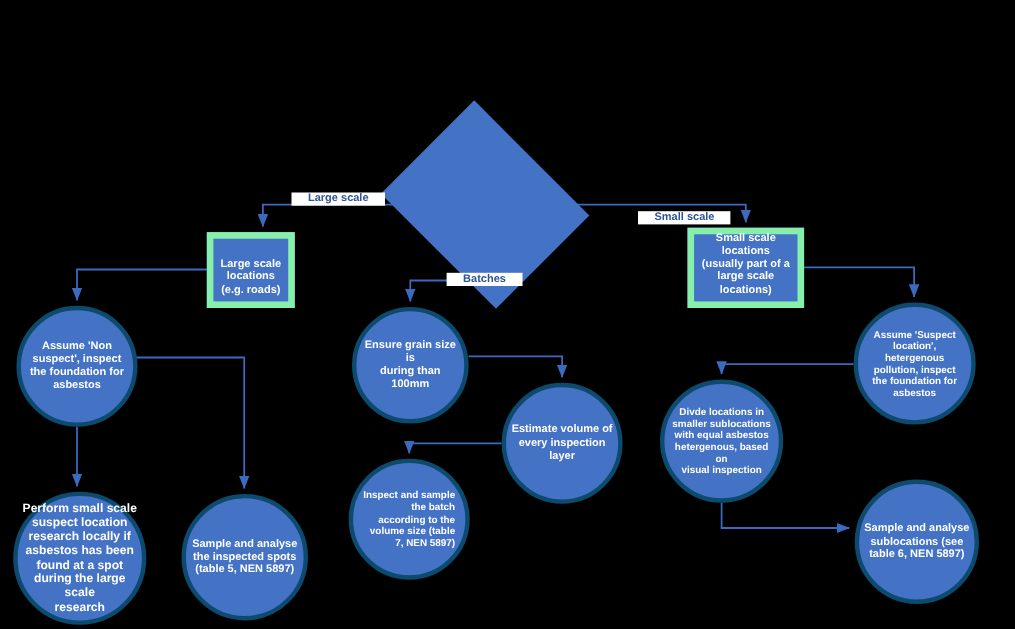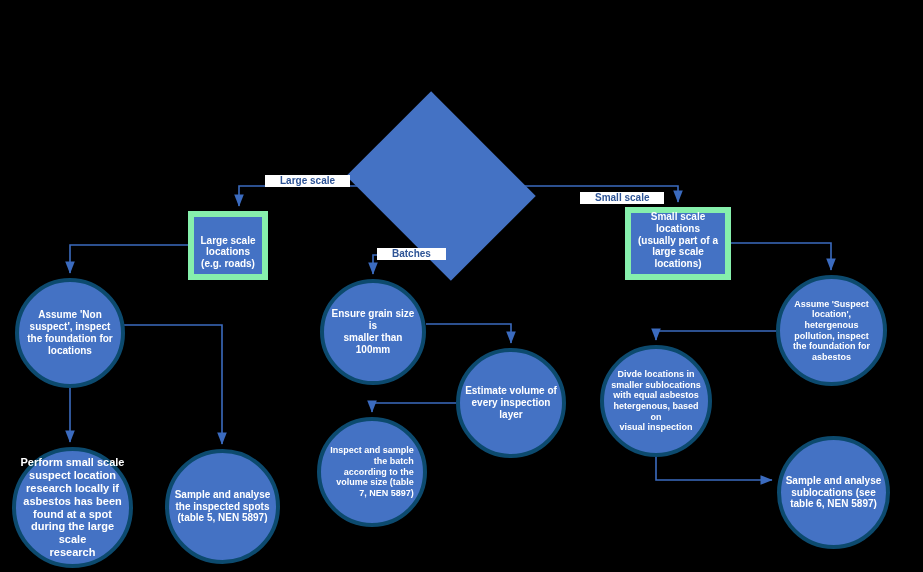--- a/index.html
+++ b/index.html
@@ -88,23 +88,23 @@
   <div id="nodes-layer">
       <div class="node shape-diamond" style="left: 367px; top: 126px; width: 148px; height: 120px; font-size: 10px;"><div class="diamond-fill"></div></div>
       <div class="node shape-rect" style="left: 188px; top: 211px; width: 80px; height: 69px; font-size: 10px;"><span>Large scale locations
 (e.g. roads)</span></div>
       <div class="node shape-rect" style="left: 625px; top: 207px; width: 106px; height: 73px; font-size: 10px;"><span>Small scale locations
 (usually part of a
 large scale locations)</span></div>
       <div class="node shape-circle" style="left: 15px; top: 278px; width: 110px; height: 110px; font-size: 10px;"><span>Assume 'Non
 suspect', inspect
 the foundation for
-locations</span></div>
+asbestos</span></div>
       <div class="node shape-circle" style="left: 320px; top: 279px; width: 106px; height: 106px; font-size: 10px;"><span>Ensure grain size is
-smaller than
+during than
 100mm</span></div>
       <div class="node shape-circle" style="left: 456px; top: 348px; width: 110px; height: 110px; font-size: 10px;"><span>Estimate volume of
 every inspection
 layer</span></div>
       <div class="node shape-circle" style="left: 600px; top: 345px; width: 112px; height: 112px; font-size: 9px;"><span>Divde locations in
 smaller sublocations
 with equal asbestos
 hetergenous, based on
 visual inspection</span></div>
       <div class="node shape-circle" style="left: 776px; top: 275px; width: 111px; height: 111px; font-size: 9px;"><span>Assume 'Suspect
@@ -128,16 +128,16 @@
 according to the
 volume size (table
 7, NEN 5897)</span></div>
       <div class="node shape-circle" style="left: 777px; top: 436px; width: 113px; height: 113px; font-size: 10px;"><span>Sample and analyse
 sublocations (see
 table 6, NEN 5897)</span></div>
     </div>
   <div id="labels-layer">
       <div class="edge-label" style="left: 265px; top: 175px;">Large scale</div>
       <div class="edge-label" style="left: 580px; top: 192px;">Small scale</div>
-      <div class="edge-label" style="left: 377px; top: 248px;">Batches</div>
+      <div class="edge-label" style="left: 406px; top: 248px;">Batches</div>
     </div>
 
 </div>
 
 </body></html>

